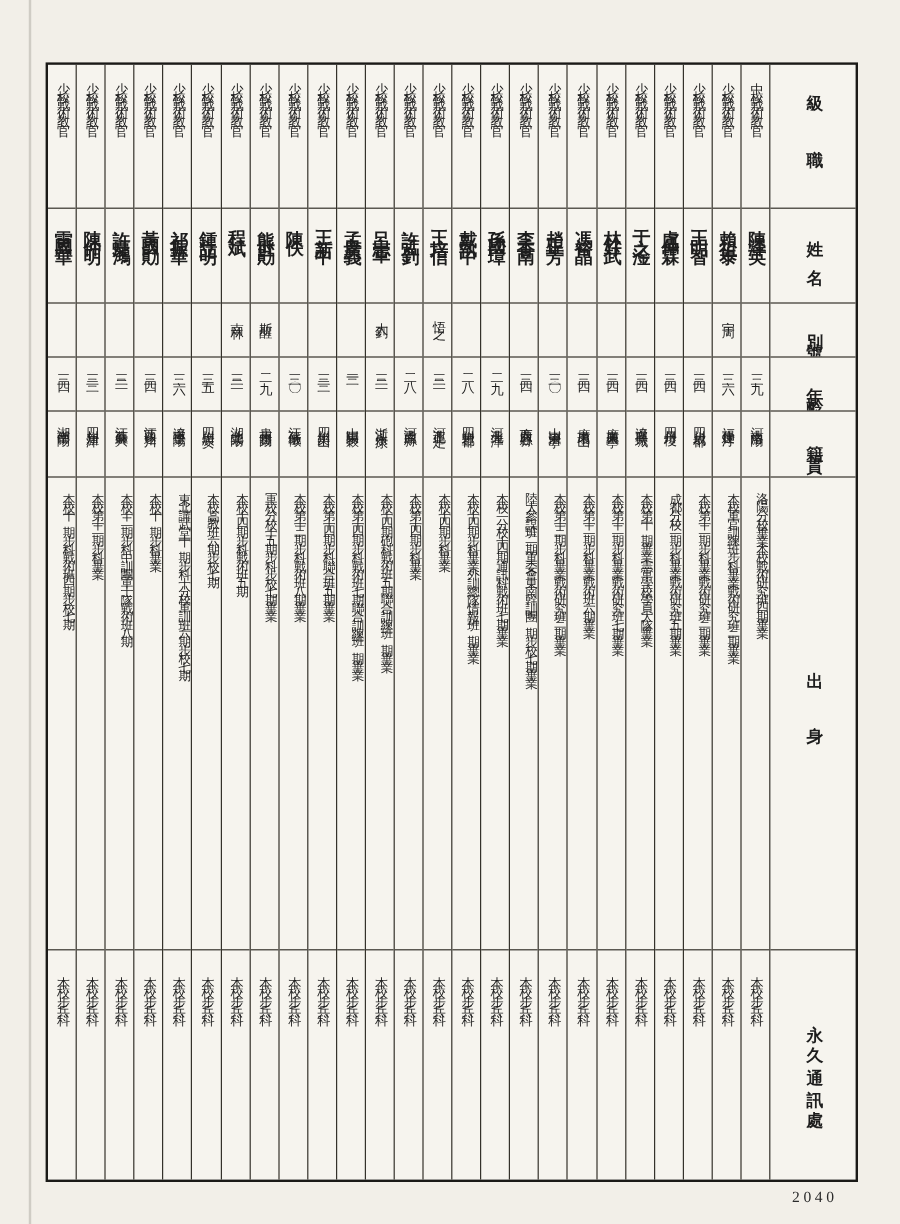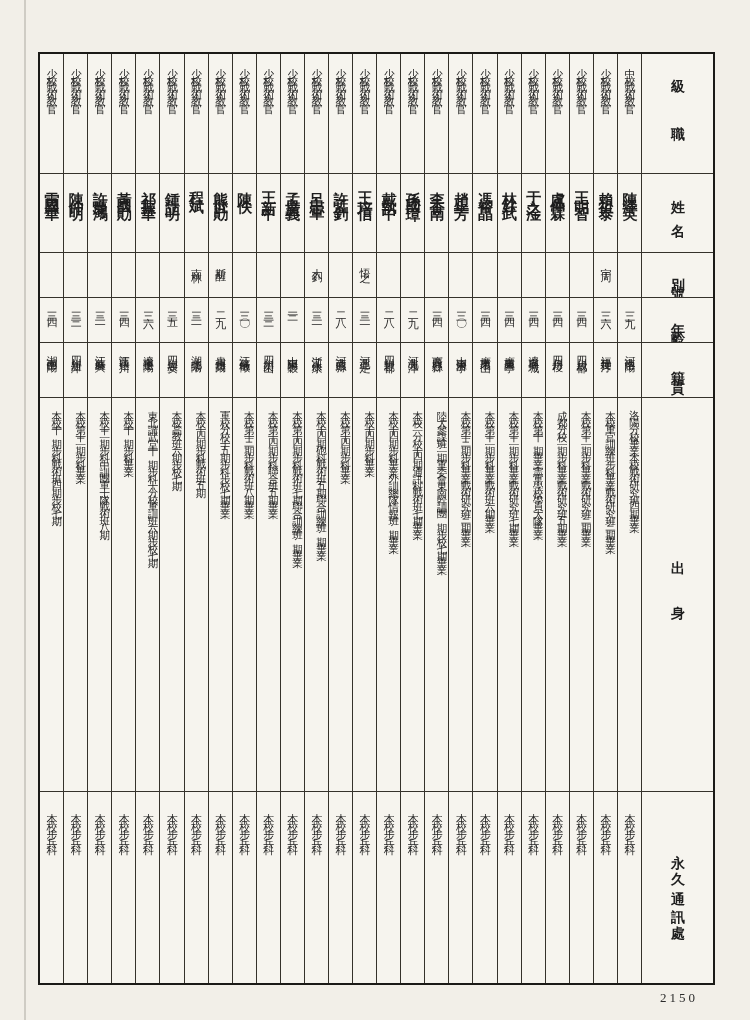--- a/index.html
+++ b/index.html
@@ -669,14 +669,14 @@
         <div class="cell c-origin">
           <span class="vt">湖南邵陽</span>
         </div>
         <div class="cell c-bg"><span>本校十一期步科戰術班四期步校七期</span></div>
         <div class="cell c-addr">
           <span class="vt">本校步兵科</span>
         </div>
       </div>
     </div>
 
-  <div class="page-number">2150</div>
+  <div class="page-number">2040</div>
 </div>
 
 </body></html>

